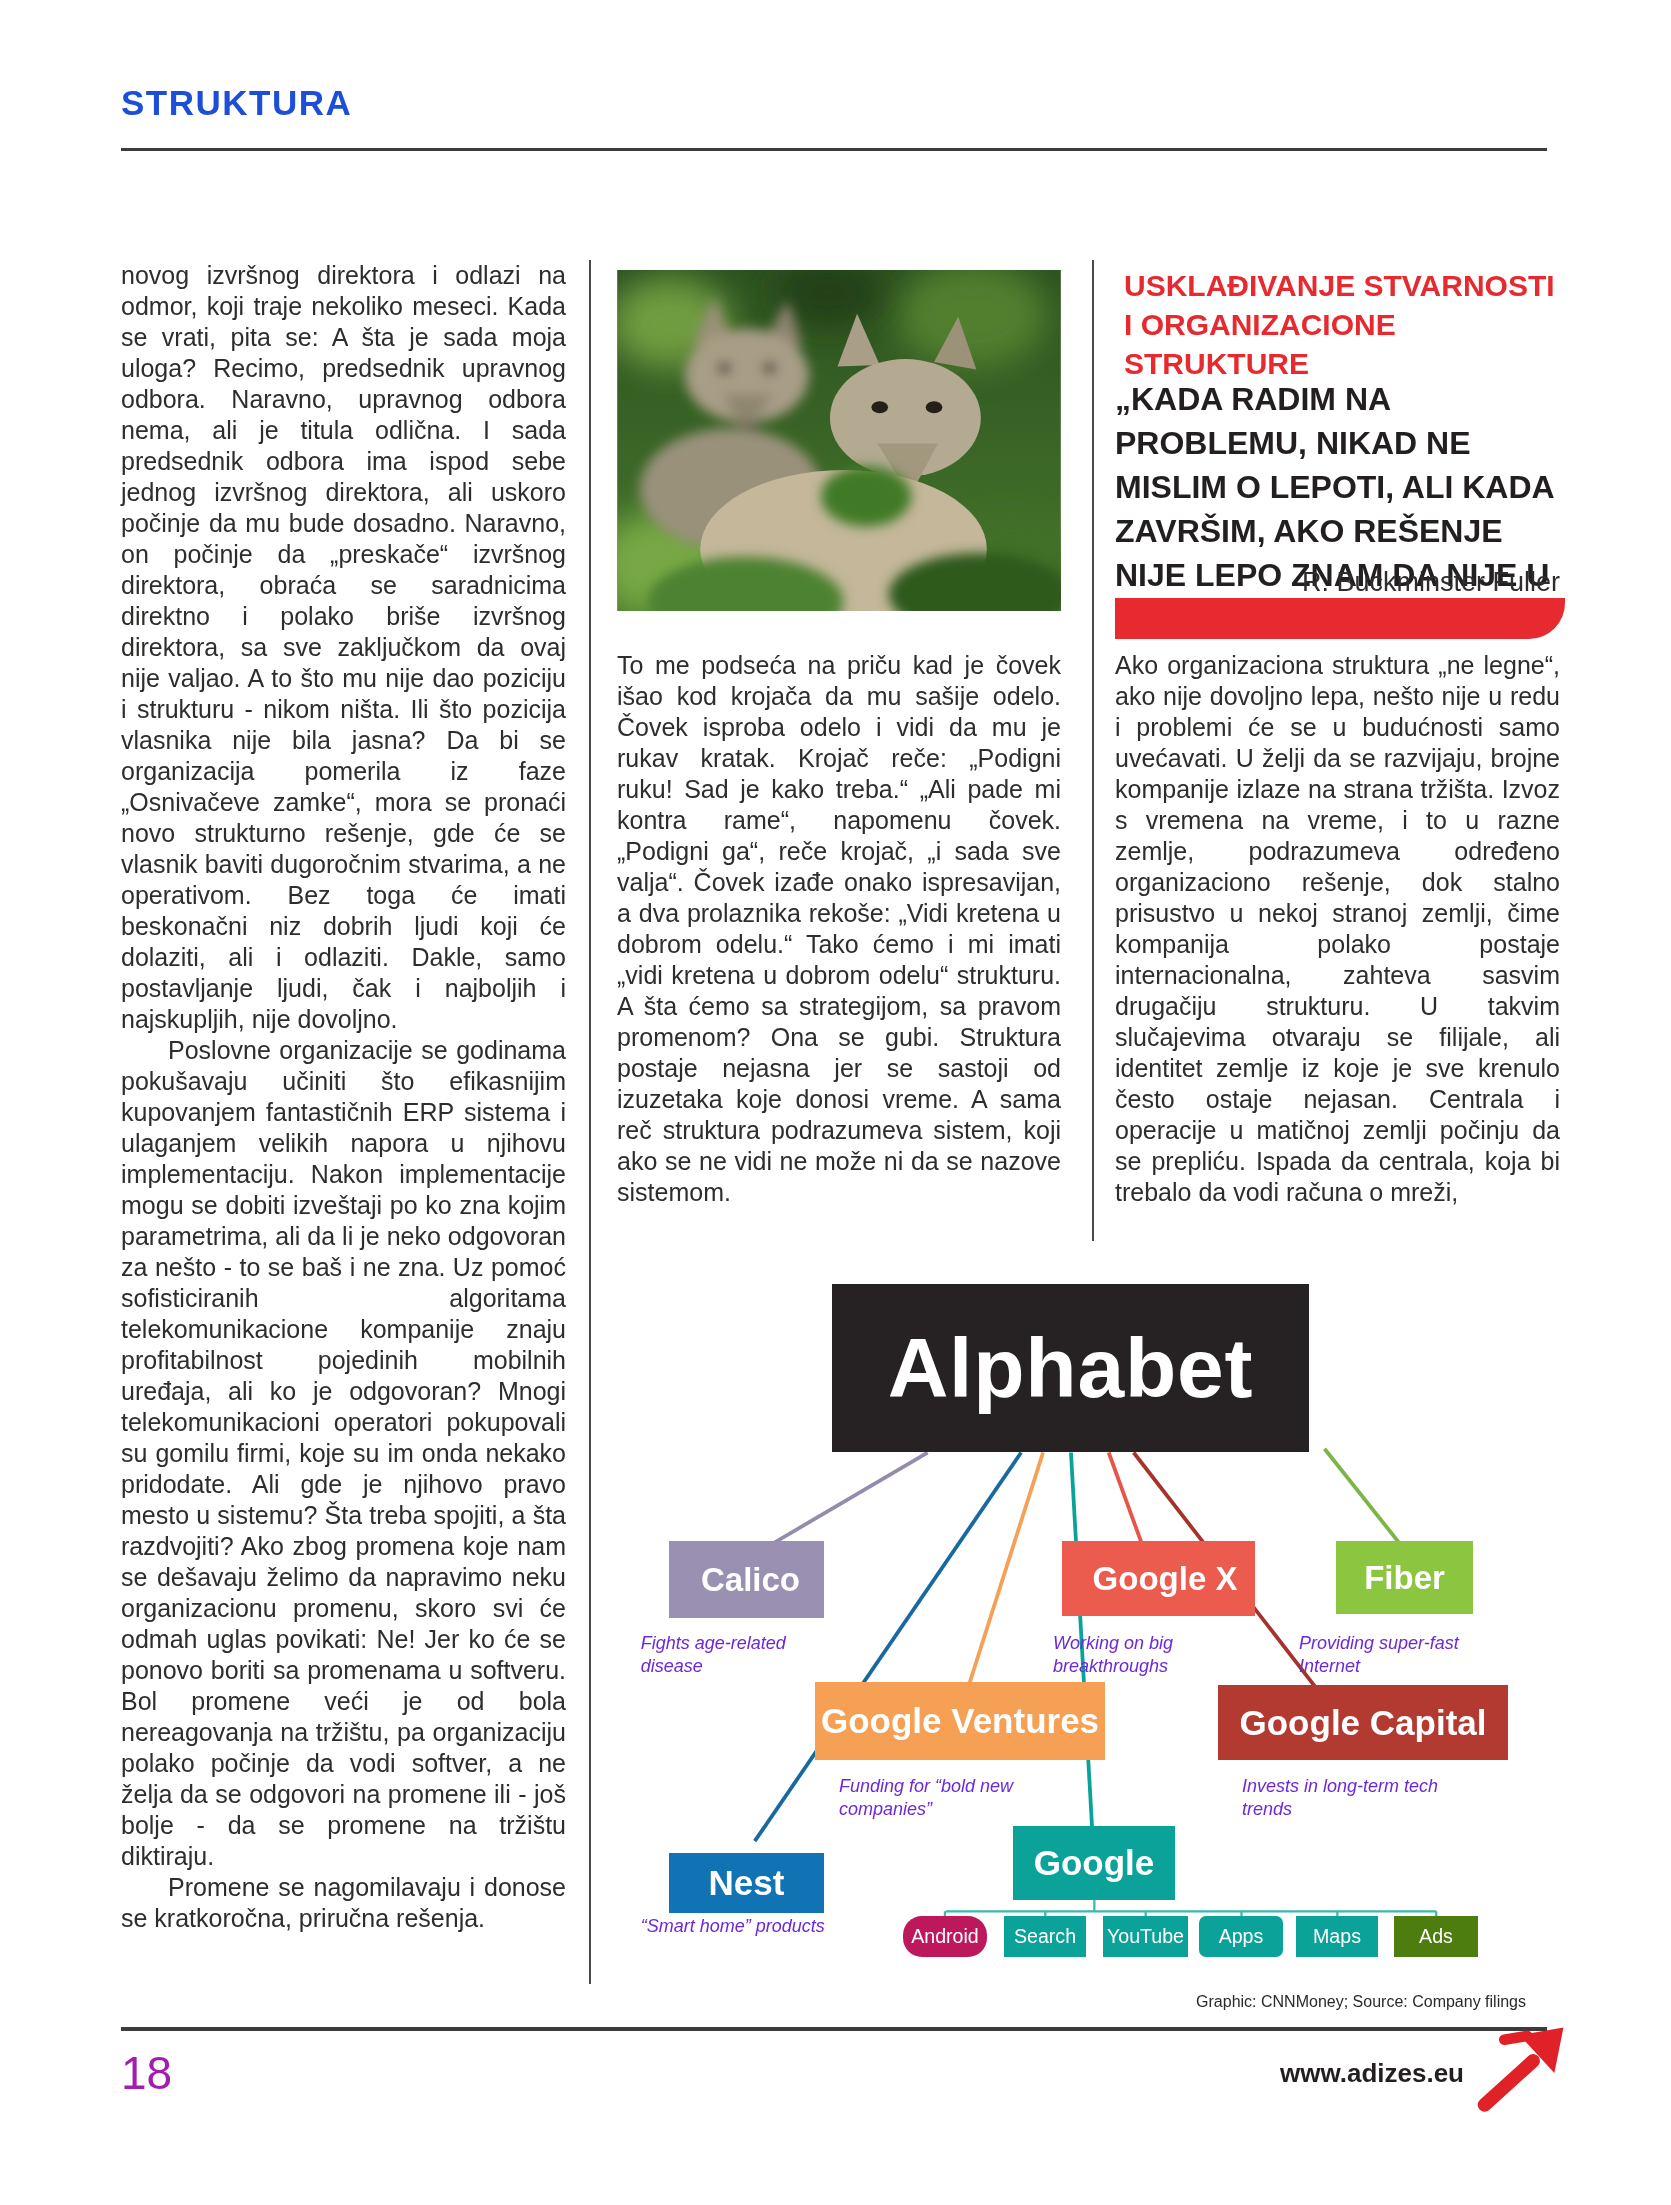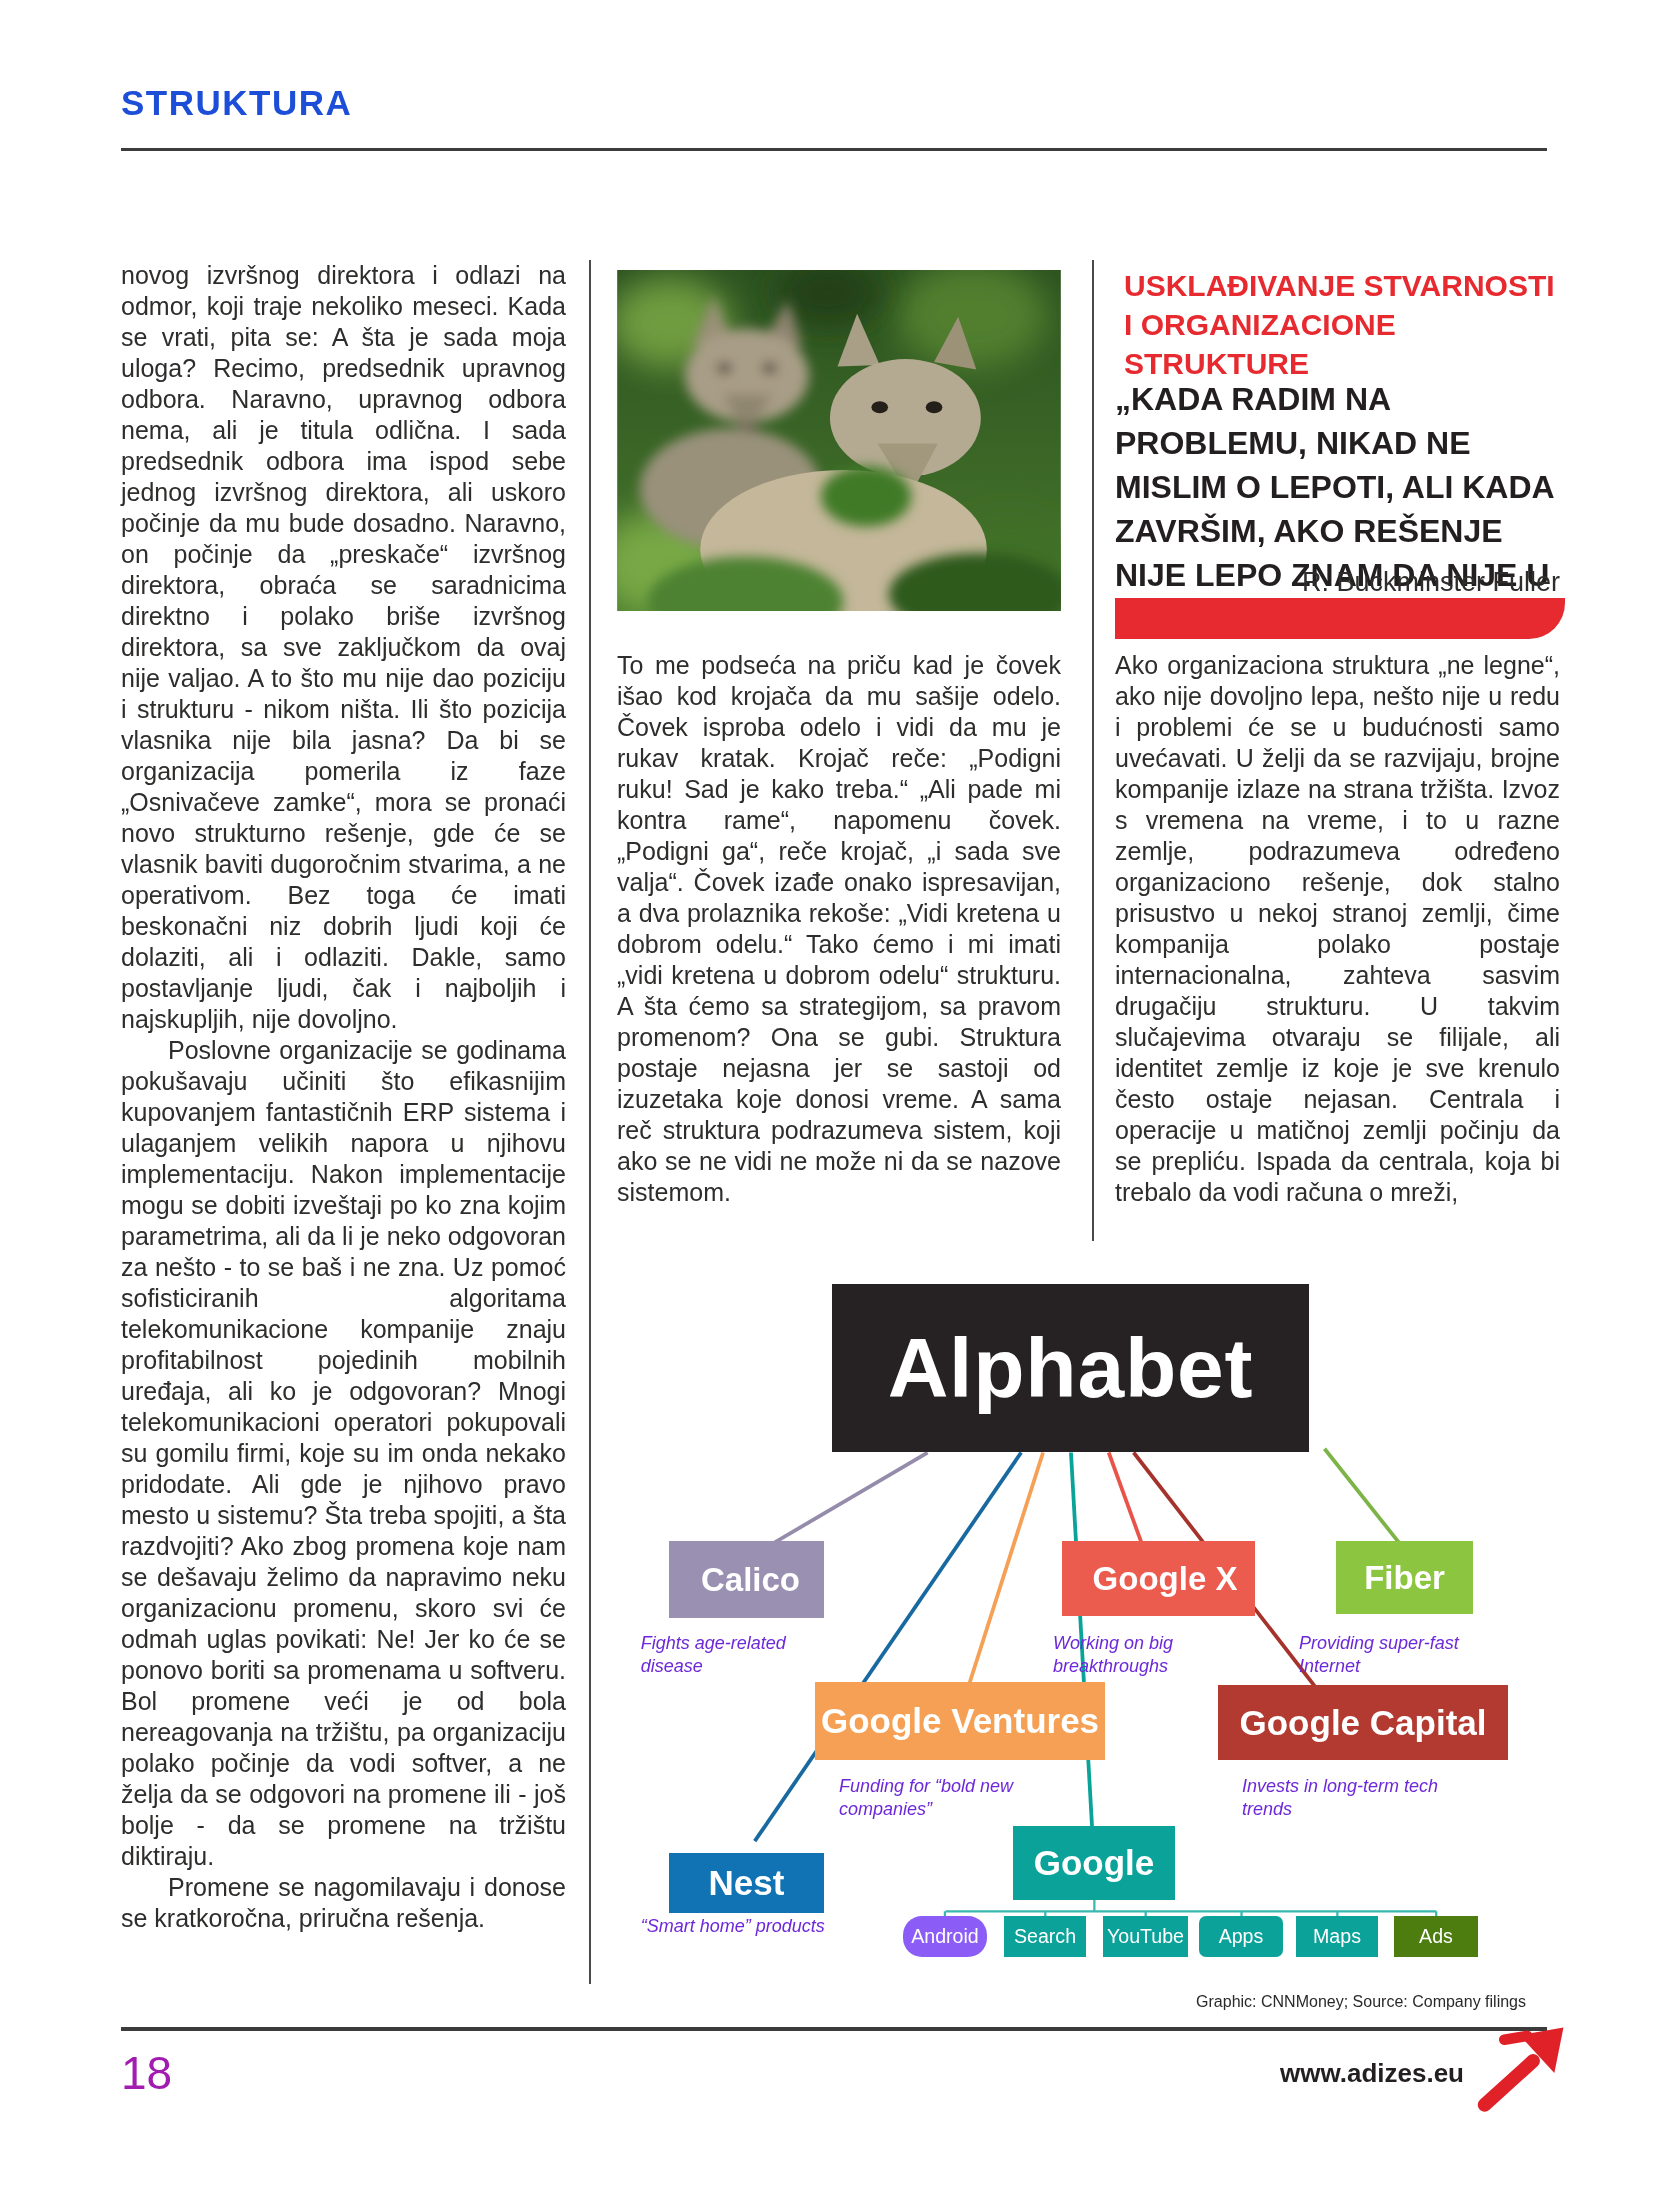--- a/index.html
+++ b/index.html
@@ -165,21 +165,21 @@
 
     <div class="node n-alphabet" style="background: rgb(38, 34, 35);">Alphabet</div>
     <div class="node n-calico" style="background: rgb(154, 144, 178);">Calico</div>
     <div class="node n-googlex" style="background: rgb(236, 92, 78); padding-left: 13px;">Google X</div>
     <div class="node n-fiber" style="background: rgb(140, 198, 64);">Fiber</div>
     <div class="node n-ventures" style="background: rgb(245, 160, 84);">Google Ventures</div>
     <div class="node n-capital" style="background: rgb(178, 58, 49);">Google Capital</div>
     <div class="node n-nest" style="background: rgb(17, 115, 179);">Nest</div>
     <div class="node n-google" style="background: rgb(11, 162, 154);">Google</div>
 
-    <div class="node subnode s-android" style="background: #8b5cf6; border-radius: 19px;">Android</div>
+    <div class="node subnode s-android" style="background: #be185d; border-radius: 19px;">Android</div>
     <div class="node subnode s-search" style="background: rgb(11, 162, 154);">Search</div>
     <div class="node subnode s-youtube" style="background: rgb(11, 162, 154);">YouTube</div>
     <div class="node subnode s-apps" style="background: rgb(11, 162, 154);">Apps</div>
     <div class="node subnode s-maps" style="background: rgb(11, 162, 154);">Maps</div>
     <div class="node subnode s-ads" style="background: #4d7c0f;">Ads</div>
 
     <div class="cap cap-calico">Fights age-related disease</div>
     <div class="cap cap-googlex">Working on big breakthroughs</div>
     <div class="cap cap-fiber">Providing super-fast Internet</div>
     <div class="cap cap-ventures">Funding for “bold new companies”</div>

